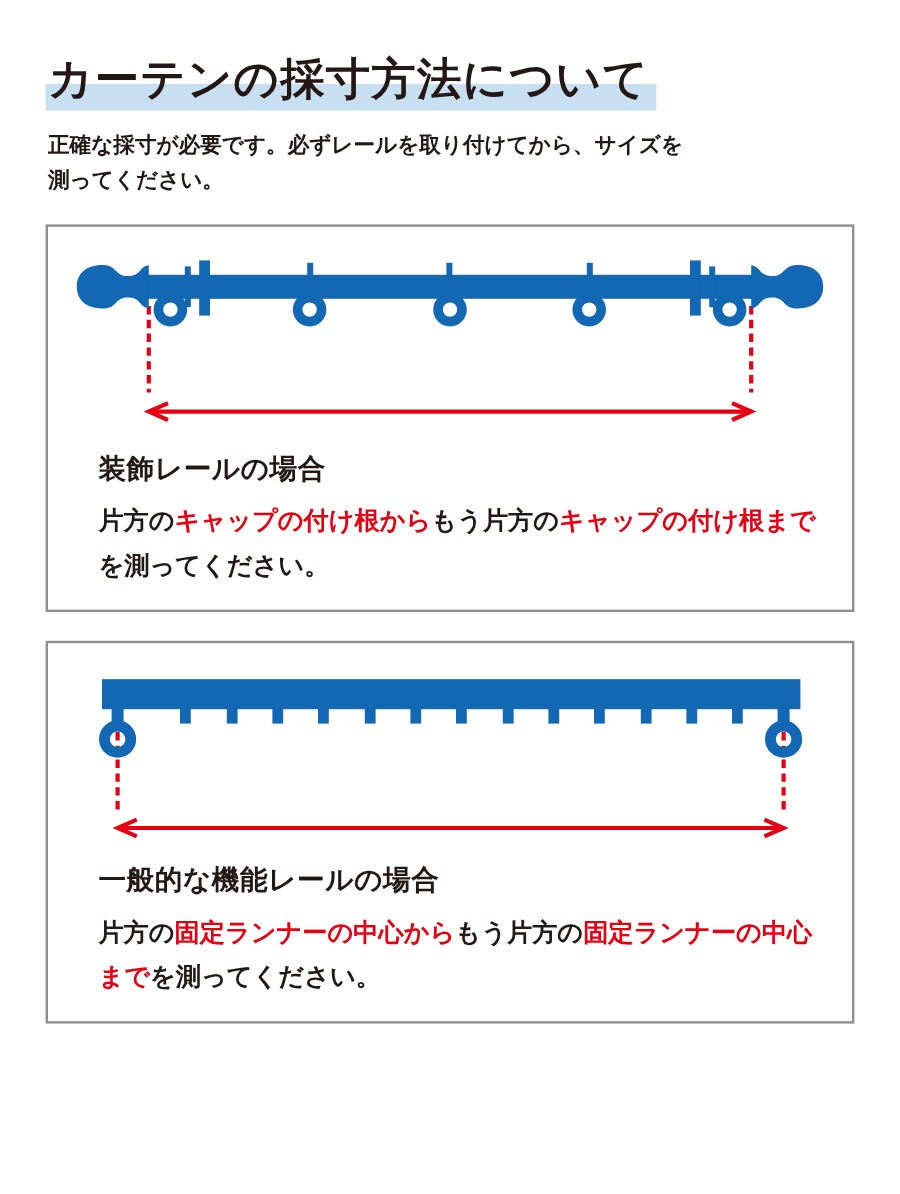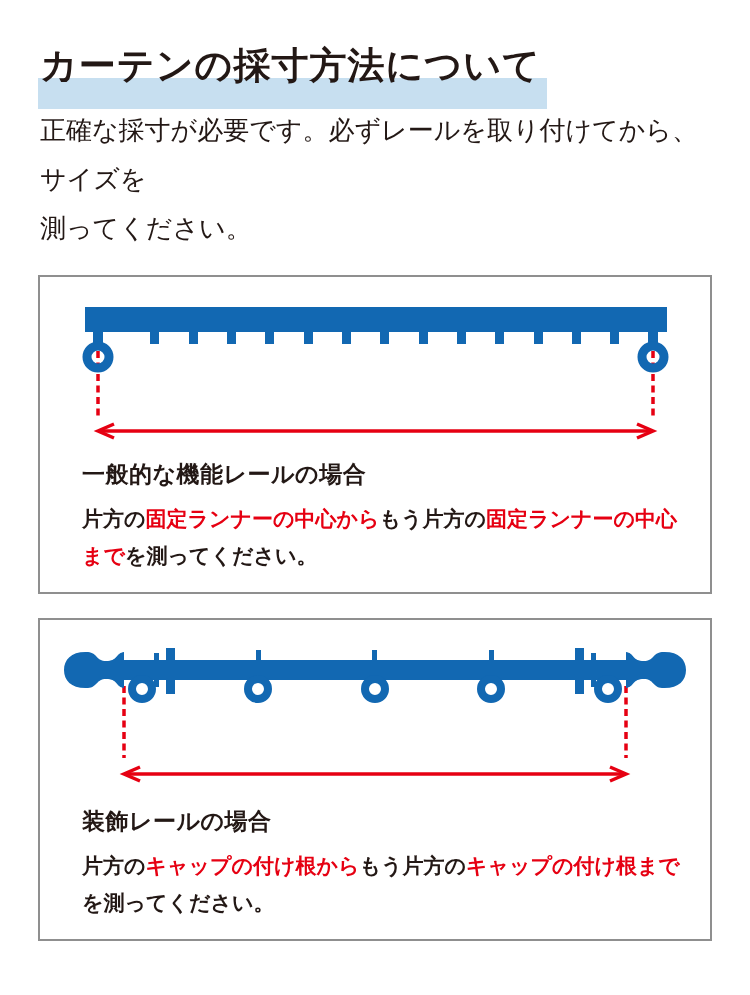--- a/index.html
+++ b/index.html
@@ -14,26 +14,26 @@
   body{
     width:750px;height:995px;
     font-family:"Liberation Sans","DejaVu Sans",sans-serif;
     color:var(--text-color);
   }
   .page{padding:42px 38px 0;}
 
   h1.title{font-size:37px;font-weight:900;letter-spacing:1px;line-height:1.3;margin-bottom:16px;}
   h1.title .hl{
     background:linear-gradient(to bottom, transparent 52%, var(--hl-blue) 52%);
-    padding:0 6px 23px 2px;
+    padding:0 6px 5px 2px;
     font-family:Liberation Serif, serif;
   }
 
   p.intro{
-    font-size:26px;font-weight:400;line-height:49px;
+    font-size:18px;font-weight:700;line-height:29px;
     white-space:pre-wrap;margin:0 0 22px 2px;
   }
 
   h2.step{font-size:27px;font-weight:800;margin:0 0 24px 2px;letter-spacing:0.5px;}
   h2.step .hl2{
     background:linear-gradient(to bottom, transparent 76%, var(--hl-blue) 76%);
     padding:0 8px 3px 0;
   }
 
   .box{
@@ -65,20 +65,56 @@
 
 <div class="page">
 
   <h1 class="title"><span class="hl">カーテンの採寸方法について</span></h1>
 
   <p class="intro">正確な採寸が必要です。必ずレールを取り付けてから、サイズを
 測ってください。</p>
 
 
   <div class="box">
+    <svg class="diagram" viewBox="0 0 670 182" xmlns="http://www.w3.org/2000/svg">
+      <line class="dash" x1="84" y1="66" x2="84" y2="138"></line>
+      <line class="dash" x1="586" y1="66" x2="586" y2="138"></line>
+      <g class="blue">
+        <rect x="80" y="40" width="510" height="20"></rect>
+        <path d="M84,32 C76,33 78,40 68,41 C56,42 58,33 48,32 C32,31 24,39 24,50 C24,61 32,69 48,68 C58,67 56,58 68,59 C78,60 76,67 84,68 Z"></path>
+        <g transform="translate(670,0) scale(-1,1)">
+          <path d="M84,32 C76,33 78,40 68,41 C56,42 58,33 48,32 C32,31 24,39 24,50 C24,61 32,69 48,68 C58,67 56,58 68,59 C78,60 76,67 84,68 Z"></path>
+        </g>
+        <rect x="114" y="33" width="5" height="34"></rect>
+        <rect x="126" y="28" width="9" height="46"></rect>
+        <rect x="551" y="33" width="5" height="34"></rect>
+        <rect x="535" y="28" width="9" height="46"></rect>
+        <rect x="216" y="30" width="5" height="12"></rect>
+        <rect x="332" y="30" width="5" height="12"></rect>
+        <rect x="449" y="30" width="5" height="12"></rect>
+      </g>
+      <circle class="ring ring-small" cx="102" cy="69" r="10"></circle>
+      <circle class="ring ring-small" cx="218" cy="69" r="10"></circle>
+      <circle class="ring ring-small" cx="335" cy="69" r="10"></circle>
+      <circle class="ring ring-small" cx="451" cy="69" r="10"></circle>
+      <circle class="ring ring-small" cx="568" cy="69" r="10"></circle>
+      <g class="arrow">
+        <line x1="86" y1="154" x2="584" y2="154"></line>
+        <path d="M100,147 84,154 100,161"></path>
+        <path d="M570,147 586,154 570,161"></path>
+      </g>
+    </svg>
+    <div class="caption">
+      <h3>装飾レールの場合</h3>
+      <p class="desc"><span>片方の</span><span class="red">キャップの付け根から</span><span>もう片方の</span><span class="red">キャップの付け根まで</span><span>
+を測ってください。</span></p>
+    </div>
+  </div>
+
+  <div class="box">
     <svg class="diagram" viewBox="0 0 670 178" xmlns="http://www.w3.org/2000/svg">
       <line class="dash" x1="58" y1="74" x2="58" y2="141"></line>
       <line class="dash" x1="613" y1="74" x2="613" y2="141"></line>
       <g class="blue">
         <rect x="45" y="30" width="582" height="25"></rect>
         <rect x="53" y="54" width="10" height="15"></rect>
         <rect x="608" y="54" width="10" height="15"></rect>
         <rect x="110" y="54" width="9" height="13"></rect>
         <rect x="149" y="54" width="9" height="13"></rect>
         <rect x="187" y="54" width="9" height="13"></rect>
@@ -101,49 +137,13 @@
         <path d="M597,147 613,154 597,161"></path>
       </g>
     </svg>
     <div class="caption">
       <h3>一般的な機能レールの場合</h3>
       <p class="desc"><span>片方の</span><span class="red">固定ランナーの中心から</span><span>もう片方の</span><span class="red">固定ランナーの中心
 まで</span><span>を測ってください。</span></p>
     </div>
   </div>
 
-  <div class="box">
-    <svg class="diagram" viewBox="0 0 670 182" xmlns="http://www.w3.org/2000/svg">
-      <line class="dash" x1="84" y1="66" x2="84" y2="138"></line>
-      <line class="dash" x1="586" y1="66" x2="586" y2="138"></line>
-      <g class="blue">
-        <rect x="80" y="40" width="510" height="20"></rect>
-        <path d="M84,32 C76,33 78,40 68,41 C56,42 58,33 48,32 C32,31 24,39 24,50 C24,61 32,69 48,68 C58,67 56,58 68,59 C78,60 76,67 84,68 Z"></path>
-        <g transform="translate(670,0) scale(-1,1)">
-          <path d="M84,32 C76,33 78,40 68,41 C56,42 58,33 48,32 C32,31 24,39 24,50 C24,61 32,69 48,68 C58,67 56,58 68,59 C78,60 76,67 84,68 Z"></path>
-        </g>
-        <rect x="114" y="33" width="5" height="34"></rect>
-        <rect x="126" y="28" width="9" height="46"></rect>
-        <rect x="551" y="33" width="5" height="34"></rect>
-        <rect x="535" y="28" width="9" height="46"></rect>
-        <rect x="216" y="30" width="5" height="12"></rect>
-        <rect x="332" y="30" width="5" height="12"></rect>
-        <rect x="449" y="30" width="5" height="12"></rect>
-      </g>
-      <circle class="ring ring-small" cx="102" cy="69" r="10"></circle>
-      <circle class="ring ring-small" cx="218" cy="69" r="10"></circle>
-      <circle class="ring ring-small" cx="335" cy="69" r="10"></circle>
-      <circle class="ring ring-small" cx="451" cy="69" r="10"></circle>
-      <circle class="ring ring-small" cx="568" cy="69" r="10"></circle>
-      <g class="arrow">
-        <line x1="86" y1="154" x2="584" y2="154"></line>
-        <path d="M100,147 84,154 100,161"></path>
-        <path d="M570,147 586,154 570,161"></path>
-      </g>
-    </svg>
-    <div class="caption">
-      <h3>装飾レールの場合</h3>
-      <p class="desc"><span>片方の</span><span class="red">キャップの付け根から</span><span>もう片方の</span><span class="red">キャップの付け根まで</span><span>
-を測ってください。</span></p>
-    </div>
-  </div>
-
 </div>
 
 </body></html>

